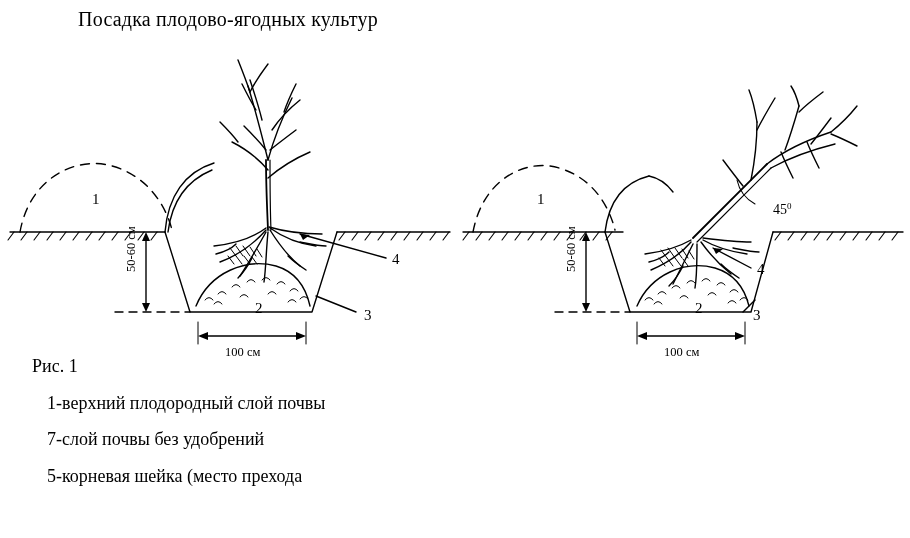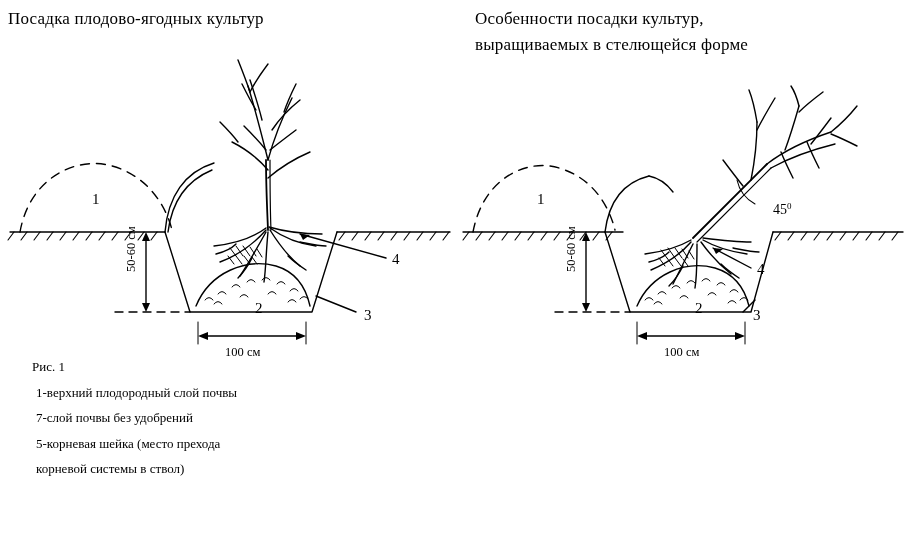--- a/index.html
+++ b/index.html
@@ -25,50 +25,51 @@
     position: absolute;
     top: 0;
     width: 455px;
     height: 538px;
   }
   .panel-left  { left: 0; }
   .panel-right { left: 455px; }
 
   .title {
     position: absolute;
-    font-size: 17px;
+    text-align: center;
+    font-size: 20px;
     line-height: 26px;
     letter-spacing: 0.2px;
   }
   .title-left {
     left: 8px; top: 6px; width: 440px;
   }
   .title-right {
     left: 20px; top: 6px; width: 420px;
   }
 
   .fig-svg {
     position: absolute;
     left: 0; top: 0;
   }
 
   .caption {
     position: absolute;
-    font-size: 13px;
+    font-size: 18px;
     line-height: 21.5px;
   }
   .caption-left {
     left: 32px; top: 356px; width: 420px;
   }
   .caption .cap-head {
     display: block;
     margin-bottom: 2px;
   }
   .caption p {
-    margin: 4px;
+    margin: 15px;
   }
   .label-num {
     font-size: 15px;
   }
   .dim-text {
     font-size: 12.5px;
   }
 </style>
 </head>
 <body>
@@ -205,30 +206,25 @@
       <text x="392" y="264" class="label-num" font-family="Liberation Serif, serif" font-size="15">4</text>
       <text x="135" y="272" class="dim-text" font-family="Liberation Serif, serif" font-size="12.5" transform="rotate(-90 135 272)">50-60 см</text>
       <text x="225" y="356" class="dim-text" font-family="Liberation Serif, serif" font-size="12.5">100 см</text>
     </svg>
 
     <div class="caption caption-left">
       <span class="cap-head">Рис. 1</span>
       <p>1-верхний плодородный слой почвы</p>
       <p>7-слой почвы без удобрений</p>
       <p>5-корневая шейка (место прехода</p>
-      <p>корневой системы в ствол)</p>
     </div>
   </div>
 
   <div class="panel panel-right">
 
-    <div class="title title-right">
-      <div>Особенности посадки культур,</div>
-      <div>выращиваемых в стелющейся форме</div>
-    </div>
 
     <svg class="fig-svg" width="455" height="356" viewBox="0 0 455 356">
       <g fill="none" stroke="#000" stroke-width="1.4" stroke-linecap="round" stroke-linejoin="round">
 
         <line x1="8" y1="232" x2="168" y2="232"></line>
         <line x1="318" y1="232" x2="448" y2="232"></line>
 
         <g stroke-width="1.1">
           <line x1="14" y1="232" x2="8" y2="240"></line>
           <line x1="27" y1="232" x2="21" y2="240"></line>

